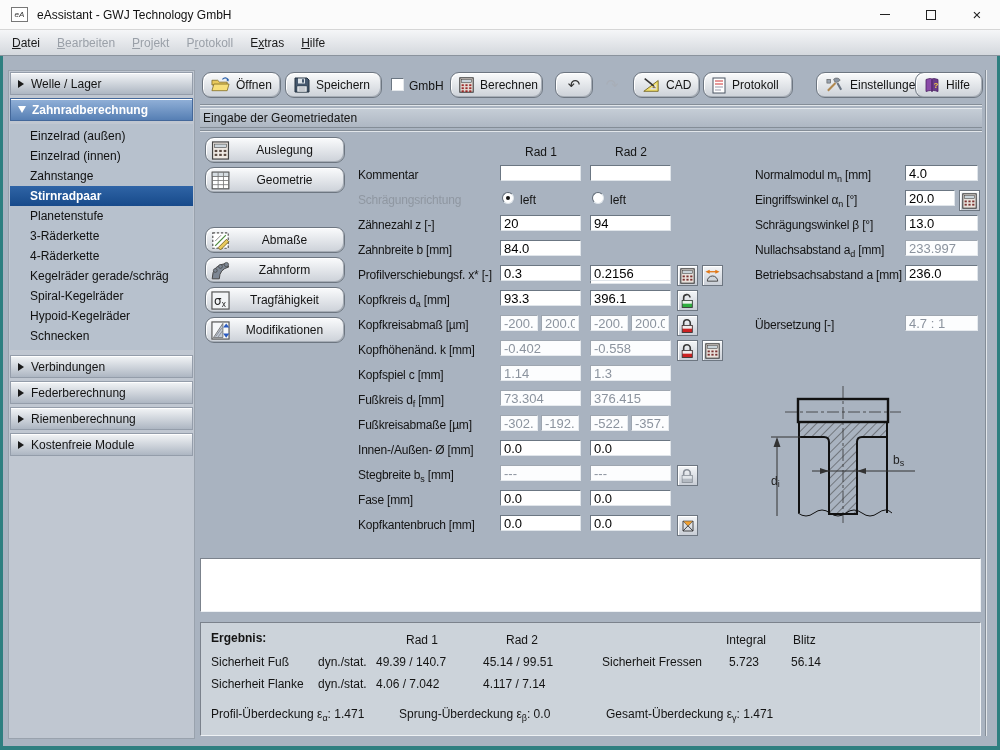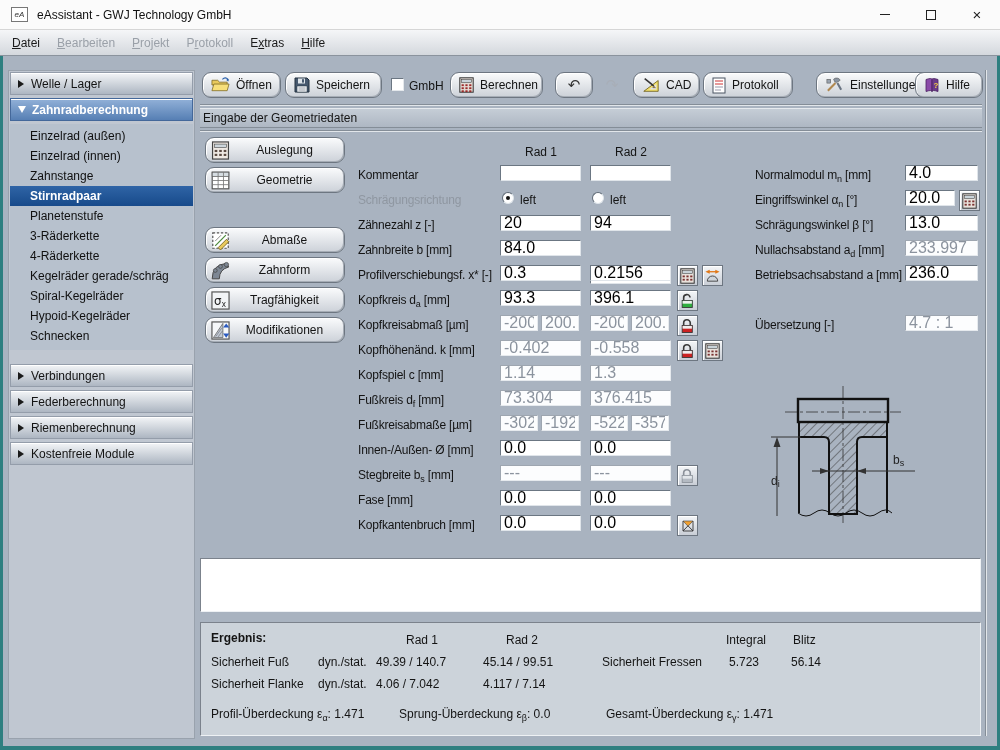--- a/index.html
+++ b/index.html
@@ -32,21 +32,21 @@
     background:#a9b3c0; border-left:3px solid #2e7f80; border-right:3px solid #2e7f80; border-bottom:4px solid #2e7f80; }
   
   .sidebar { position:absolute; left:8px; top:70px; width:187px; height:669px;
     background:#c0c7d1; border:1px solid #99a2ad; padding:1px; }
   .sb-group { height:23px; margin-bottom:3px; background:linear-gradient(#f3f5f7,#adb6c2);
     border:1px solid #949daa; box-shadow:inset 0 1px 0 #fff; display:flex; align-items:center; padding-left:7px; }
   .sb-group.blue { background:linear-gradient(#92b1d8,#567fb4); border-color:#44689a;
     color:#fff; font-weight:bold; }
   .tri-right { width:0; height:0; border-left:6px solid #1a1a1a; border-top:4px solid transparent; border-bottom:4px solid transparent; margin-right:7px; }
   .tri-down { width:0; height:0; border-top:7px solid #fff; border-left:4px solid transparent; border-right:4px solid transparent; margin-right:6px; }
-  .sb-items { background:#b7c1cd; padding:2px 0 4px 0; margin-bottom:14px; }
+  .sb-items { background:#b7c1cd; padding:2px 0 4px 0; margin-bottom:5px; }
   .sb-item { height:20px; line-height:20px; padding-left:20px; color:#101010; }
   .sb-item.selected { background:linear-gradient(#2f64a6,#174a8a); color:#fff; font-weight:bold; }
   
   .btn3d { background:linear-gradient(#fafbfc,#ccd1d8); border:1px solid #6d7681;
     box-shadow:inset 1px 1px 0 #fff, inset -1px -1px 0 #a6adb6; border-radius:9px; }
   .tbtn { position:absolute; top:72px; height:26px; display:flex; align-items:center; gap:6px; padding:0 8px; }
   .tbtn svg { flex:none; }
   .flatbtn { position:absolute; top:72px; height:26px; display:flex; align-items:center; justify-content:center; }
   .arrowfont { font-family:"DejaVu Sans", sans-serif; font-size:15px; }
   .checkbox { position:absolute; width:13px; height:13px; background:#fff;
@@ -61,21 +61,21 @@
   
   .nav-btn { position:absolute; left:205px; width:140px; height:26px; display:flex; align-items:center; padding:0 5px; }
   .nav-btn .lbl { flex:1; text-align:center; }
   
   .colhead { position:absolute; width:82px; text-align:center; }
   .flabel { position:absolute; left:358px; white-space:nowrap; letter-spacing:-0.2px; }
   .flabel.gray { color:#8f97a1; }
   .sub { font-size:9px; position:relative; top:3px; }
   .field { position:absolute; height:16px; background:#fff; color:#000;
     border:1px solid; border-color:#6b7682 #e0e5ea #e0e5ea #6b7682;
-    font-family:"Liberation Sans", sans-serif; font-size:16px; padding:1px 3px; outline:none; }
+    font-family:"Liberation Sans", sans-serif; font-size:13px; padding:1px 3px; outline:none; }
   .field.dis { color:#8b939e; border-color:#9ea6b0 #e6eaee #e6eaee #9ea6b0; background:#fcfdfe; }
   .icon-btn { position:absolute; width:21px; height:21px; display:flex; align-items:center; justify-content:center;
     background:linear-gradient(#f4f6f8,#c9ced6); border:1px solid #6d7681; box-shadow:inset 1px 1px 0 #fff; }
   .radio { position:absolute; width:12px; height:12px; border-radius:50%; background:#fff;
     border:1px solid; border-color:#5f6a76 #dfe5ea #dfe5ea #5f6a76; }
   .radio .dot { position:absolute; left:3px; top:3px; width:4px; height:4px; border-radius:50%; background:#111; }
   .rlabel { position:absolute; }
   
   .msgbox { position:absolute; left:200px; top:558px; width:781px; height:54px; background:#fff;
     border:1px solid; border-color:#7b828c #eef1f4 #eef1f4 #7b828c; }

